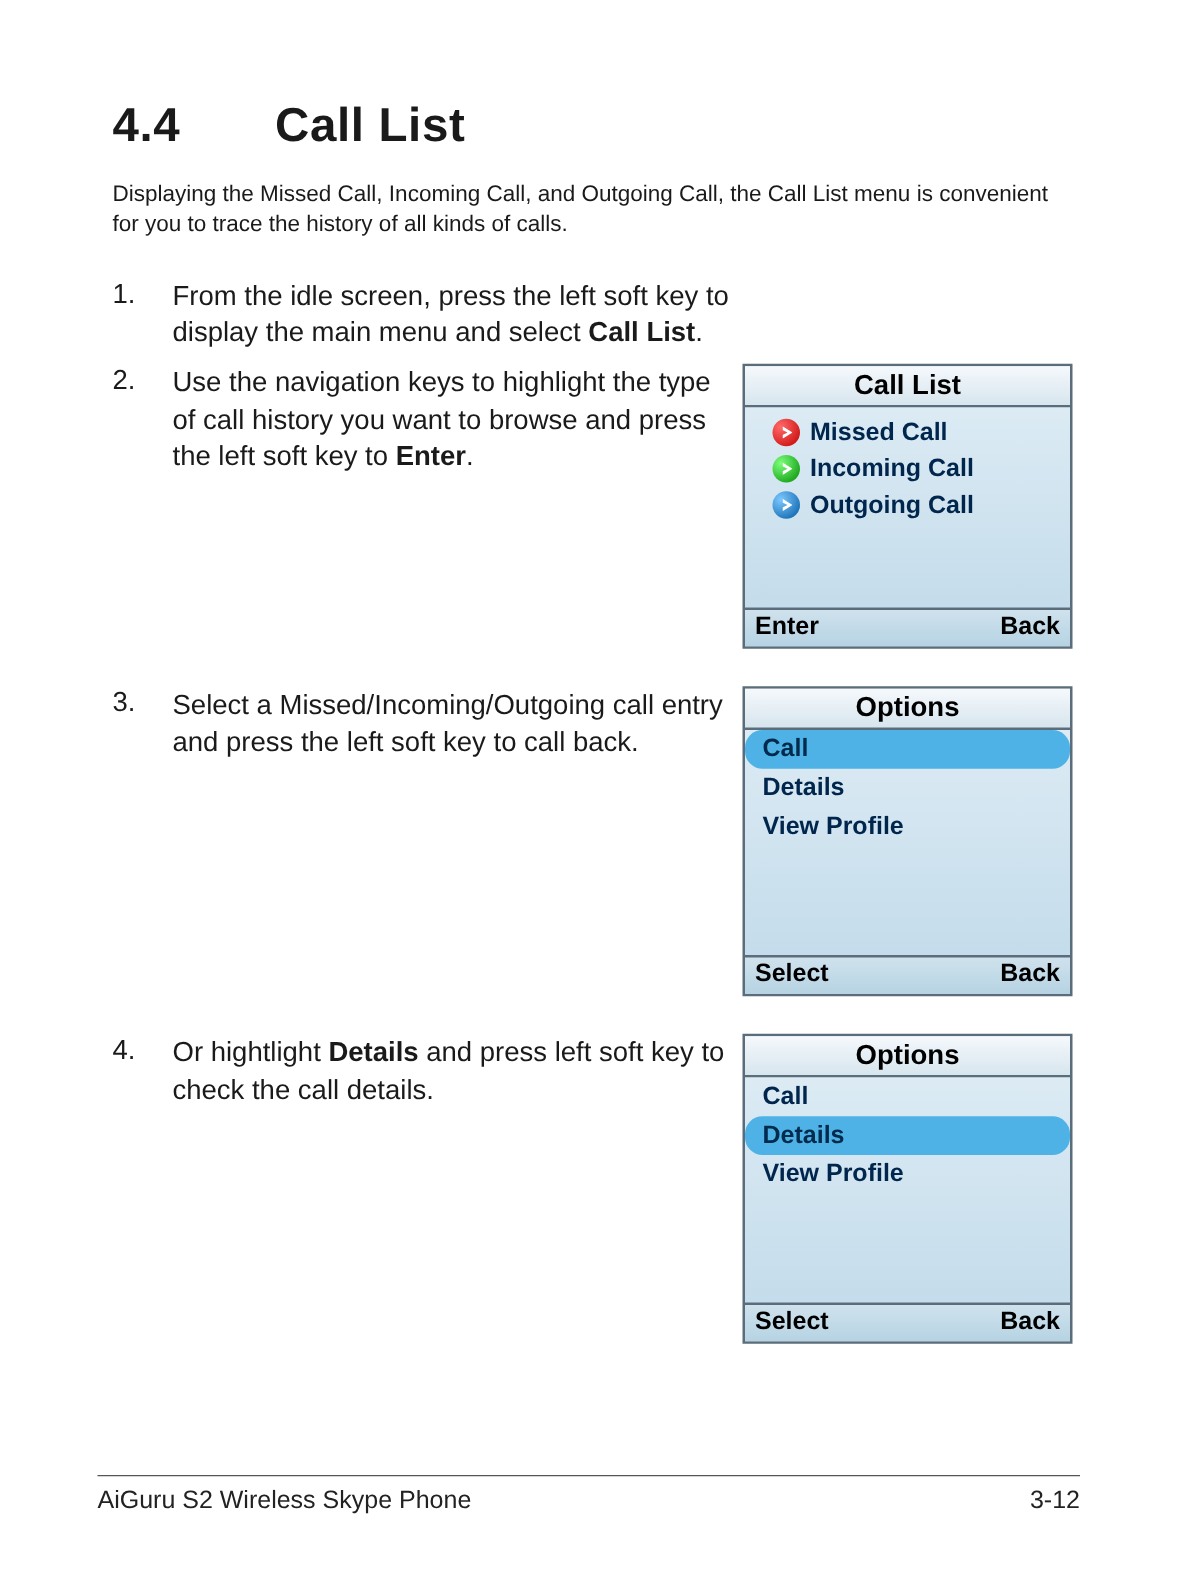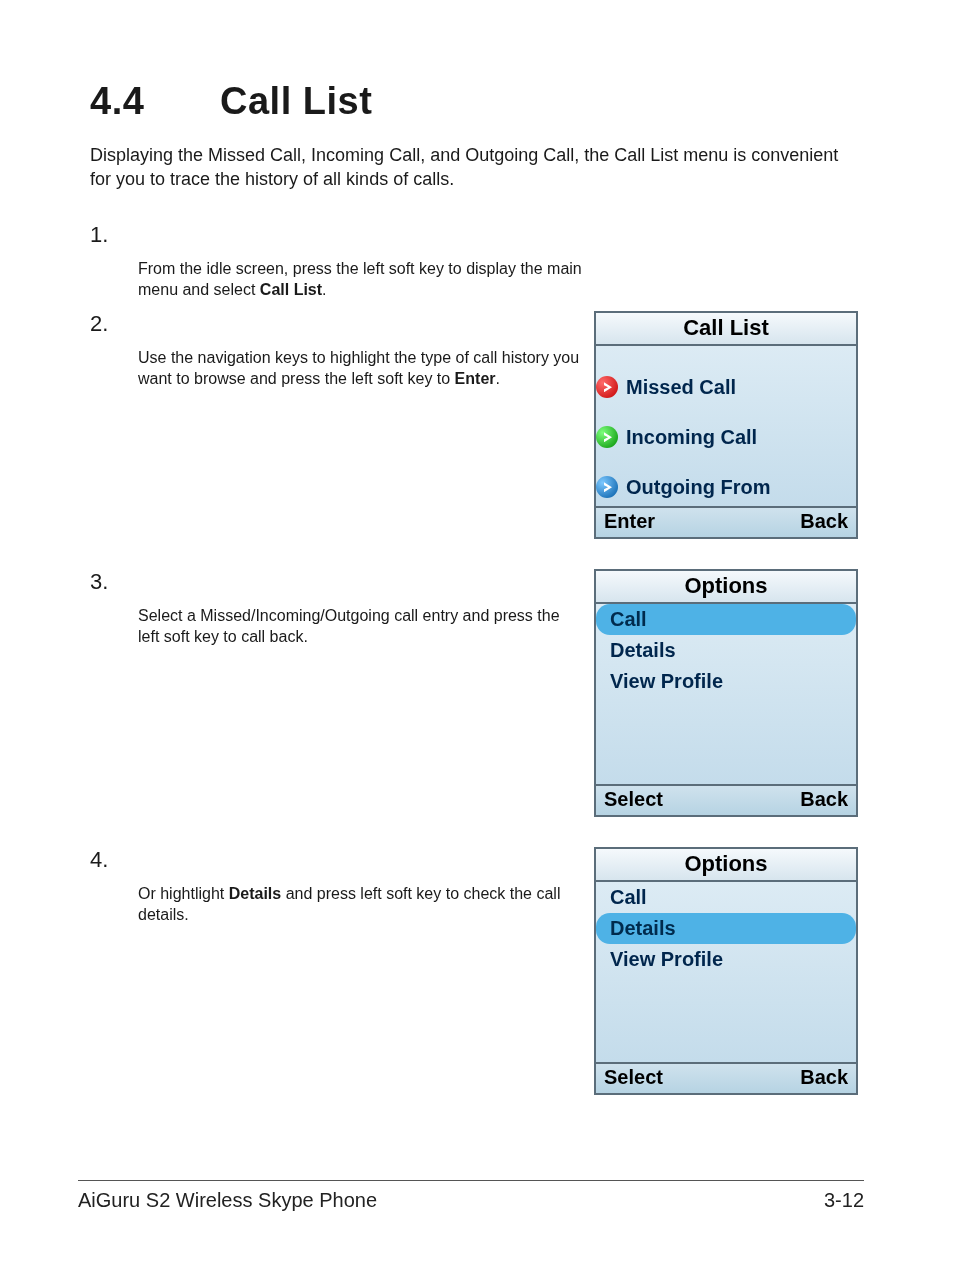--- a/index.html
+++ b/index.html
@@ -36,25 +36,24 @@
     display: flex;
     align-items: flex-start;
     margin-bottom: 20px;
   }
   .step-num {
     width: 48px;
     font-size: 22px;
     flex-shrink: 0;
   }
   .step-text {
-    font-size: 16px;
+    font-size: 22px;
     line-height: 1.35;
     flex: 1;
     padding-right: 12px;
-    margin-top: 36px;
   }
   .step-text b { font-weight: bold; }
   .phone-col {
     width: 270px;
     flex-shrink: 0;
   }
   
   .phone {
     width: 260px;
     border: 2px solid #5b6d7a;
@@ -70,26 +69,25 @@
     font-size: 22px;
     padding: 2px 0 3px;
   }
   .phone .body {
     min-height: 150px;
     padding: 6px 0 4px;
     background: linear-gradient(#dcebf4, #c4dceb);
   }
   .phone .item {
     display: flex;
-    align-items: center;
+    align-items: flex-start;
     font-size: 20px;
     font-weight: bold;
     color: #00264d;
-    padding: 3px 0;
-    margin-top: 21px;
+    padding: 3px 22px;
   }
   .phone .item .icon {
     width: 22px;
     height: 22px;
     border-radius: 50%;
     margin-right: 8px;
     position: relative;
     flex-shrink: 0;
   }
   .icon-red { background: radial-gradient(circle at 30% 30%, #ff6a6a, #c30000); }
@@ -168,21 +166,21 @@
           <div class="item">
             <span class="icon icon-red"></span>
             <span>Missed Call</span>
           </div>
           <div class="item">
             <span class="icon icon-green"></span>
             <span>Incoming Call</span>
           </div>
           <div class="item">
             <span class="icon icon-blue"></span>
-            <span>Outgoing From</span>
+            <span>Outgoing Call</span>
           </div>
         </div>
         <div class="softkeys">
           <span>Enter</span>
           <span>Back</span>
         </div>
       </div>
     </div>
   </div>
 

